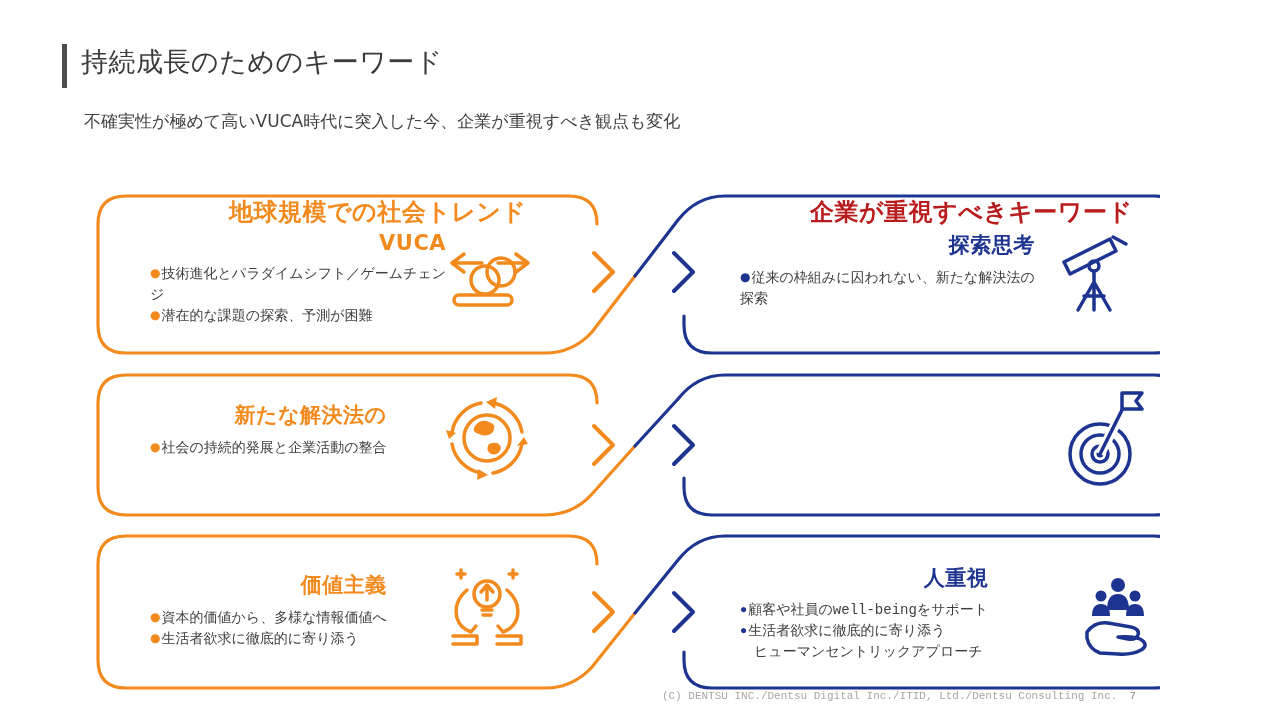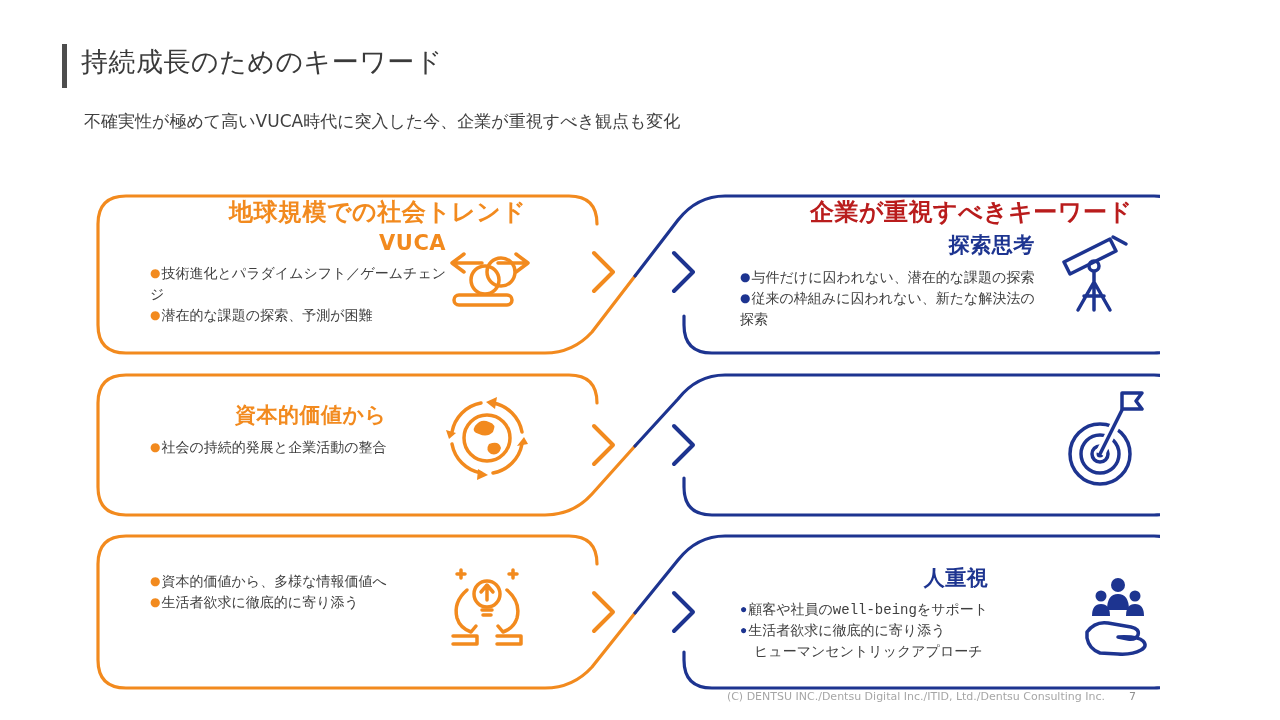--- a/index.html
+++ b/index.html
@@ -31,21 +31,21 @@
   .dot.b{color:#1D3490;}
   .txt{white-space:pre-line;}
 
   .icon{position:absolute;}
   .ic-o{stroke:#F28A1E;fill:none;stroke-width:3.5;stroke-linecap:round;stroke-linejoin:round;}
   .ic-b{stroke:#1D3490;fill:none;stroke-width:3.5;stroke-linecap:round;stroke-linejoin:round;}
   .fill-o{fill:#F28A1E;stroke:none;}
   .fill-b{fill:#1D3490;stroke:none;}
 
   .footer{position:absolute;right:24px;top:690px;font-size:11px;color:#a6a6a6;
-          display:flex;align-items:baseline;gap:24px;}
+          display:flex;align-items:baseline;gap:12px;font-family:Liberation Mono, monospace;}
   .footer .page{color:#8f8f8f;}
 </style>
 </head>
 <body>
 
 <div class="slide">
 
   <div class="accent-bar"></div>
   <h1 class="slide-title">持続成長のためのキーワード</h1>
   <p class="subtitle">不確実性が極めて高いVUCA時代に突入した今、企業が重視すべき観点も変化</p>
@@ -79,55 +79,55 @@
   </div>
   <svg class="icon" style="left:448px;top:244px;" width="84" height="66" viewBox="0 0 84 66">
     <path class="ic-o" stroke-width="4" d="M16 10 L4 19 L16 28 M4 19 L34 19"></path>
     <path class="ic-o" stroke-width="4" d="M68 10 L80 19 L68 28 M50 19 L80 19"></path>
     <circle class="ic-o" stroke-width="4" cx="37" cy="36" r="14"></circle>
     <circle class="ic-o" stroke-width="4" cx="53" cy="28" r="14"></circle>
     <rect class="ic-o" stroke-width="3.5" x="6" y="51" width="58" height="10" rx="5"></rect>
   </svg>
 
   <div class="box-content" style="left:150px;top:401px;">
-    <div class="kw orange">資本的価値から</div>
+    <div class="kw orange">新たな解決法の</div>
     <div class="bullet"><span class="dot o">●</span><span class="txt">社会の持続的発展と企業活動の整合</span></div>
   </div>
   <svg class="icon" style="left:445px;top:392px;" width="84" height="92" viewBox="0 0 84 92">
     <circle class="ic-o" cx="42" cy="46" r="23"></circle>
     <path class="fill-o" d="M30 34 Q36 26 44 30 Q52 32 48 40 Q42 46 34 42 Q26 40 30 34 Z"></path>
     <path class="fill-o" d="M44 52 Q54 48 56 56 Q54 64 46 62 Q40 58 44 52 Z"></path>
     <path class="ic-o" d="M77 40 A 36 36 0 0 0 48 11"></path>
     <polygon class="fill-o" points="41,10 52,5 50,17"></polygon>
     <path class="ic-o" d="M36 11 A 36 36 0 0 0 7 40"></path>
     <polygon class="fill-o" points="4,47 11,41 1,38"></polygon>
     <path class="ic-o" d="M7 52 A 36 36 0 0 0 36 81"></path>
     <polygon class="fill-o" points="43,83 33,77 32,88"></polygon>
     <path class="ic-o" d="M48 81 A 36 36 0 0 0 77 52"></path>
     <polygon class="fill-o" points="79,45 83,52 72,54"></polygon>
   </svg>
 
   <div class="box-content" style="left:150px;top:571px;">
+    <div class="kw orange">価値主義</div>
     <div class="bullet"><span class="dot o">●</span><span class="txt">資本的価値から、多様な情報価値へ</span></div>
     <div class="bullet"><span class="dot o">●</span><span class="txt">生活者欲求に徹底的に寄り添う</span></div>
   </div>
   <svg class="icon" style="left:443px;top:564px;" width="88" height="88" viewBox="0 0 88 88">
     <circle class="ic-o" cx="44" cy="30" r="13"></circle>
     <path class="ic-o" d="M44 36 L44 24 M38 28 L44 21 L50 28"></path>
     <path class="ic-o" d="M39 46 L49 46 M40 51 L48 51"></path>
     <path class="ic-o" d="M24 26 Q10 38 14 54 Q17 64 28 68 L33 62"></path>
     <path class="ic-o" d="M64 26 Q78 38 74 54 Q71 64 60 68 L55 62"></path>
     <path class="ic-o" d="M10 72 L34 72 L34 80 L10 80"></path>
     <path class="ic-o" d="M54 72 L78 72 L78 80 L54 80"></path>
     <path class="ic-o" stroke-width="2.5" d="M18 6 L18 14 M14 10 L22 10 M70 6 L70 14 M66 10 L74 10"></path>
   </svg>
 
   <div class="box-content" style="left:740px;top:231px;">
     <div class="kw navy">探索思考</div>
-    <div class="bullet"><span class="dot b">●</span><span class="txt">与件だけに囚われない、潜在的な課題の探索</span></div>
     <div class="bullet"><span class="dot b">●</span><span class="txt">従来の枠組みに囚われない、新たな解決法の
 探索</span></div>
   </div>
   <svg class="icon" style="left:1058px;top:232px;" width="78" height="84" viewBox="0 0 78 84">
     <path class="ic-b" d="M6 30 L52 7 L58 19 L12 42 Z"></path>
     <path class="ic-b" d="M55 5 L68 12"></path>
     <circle class="ic-b" cx="36" cy="34" r="5"></circle>
     <path class="ic-b" d="M36 40 L36 50 M36 50 L20 78 M36 50 L52 78 M36 50 L36 78 M26 64 L46 64"></path>
   </svg>
 

